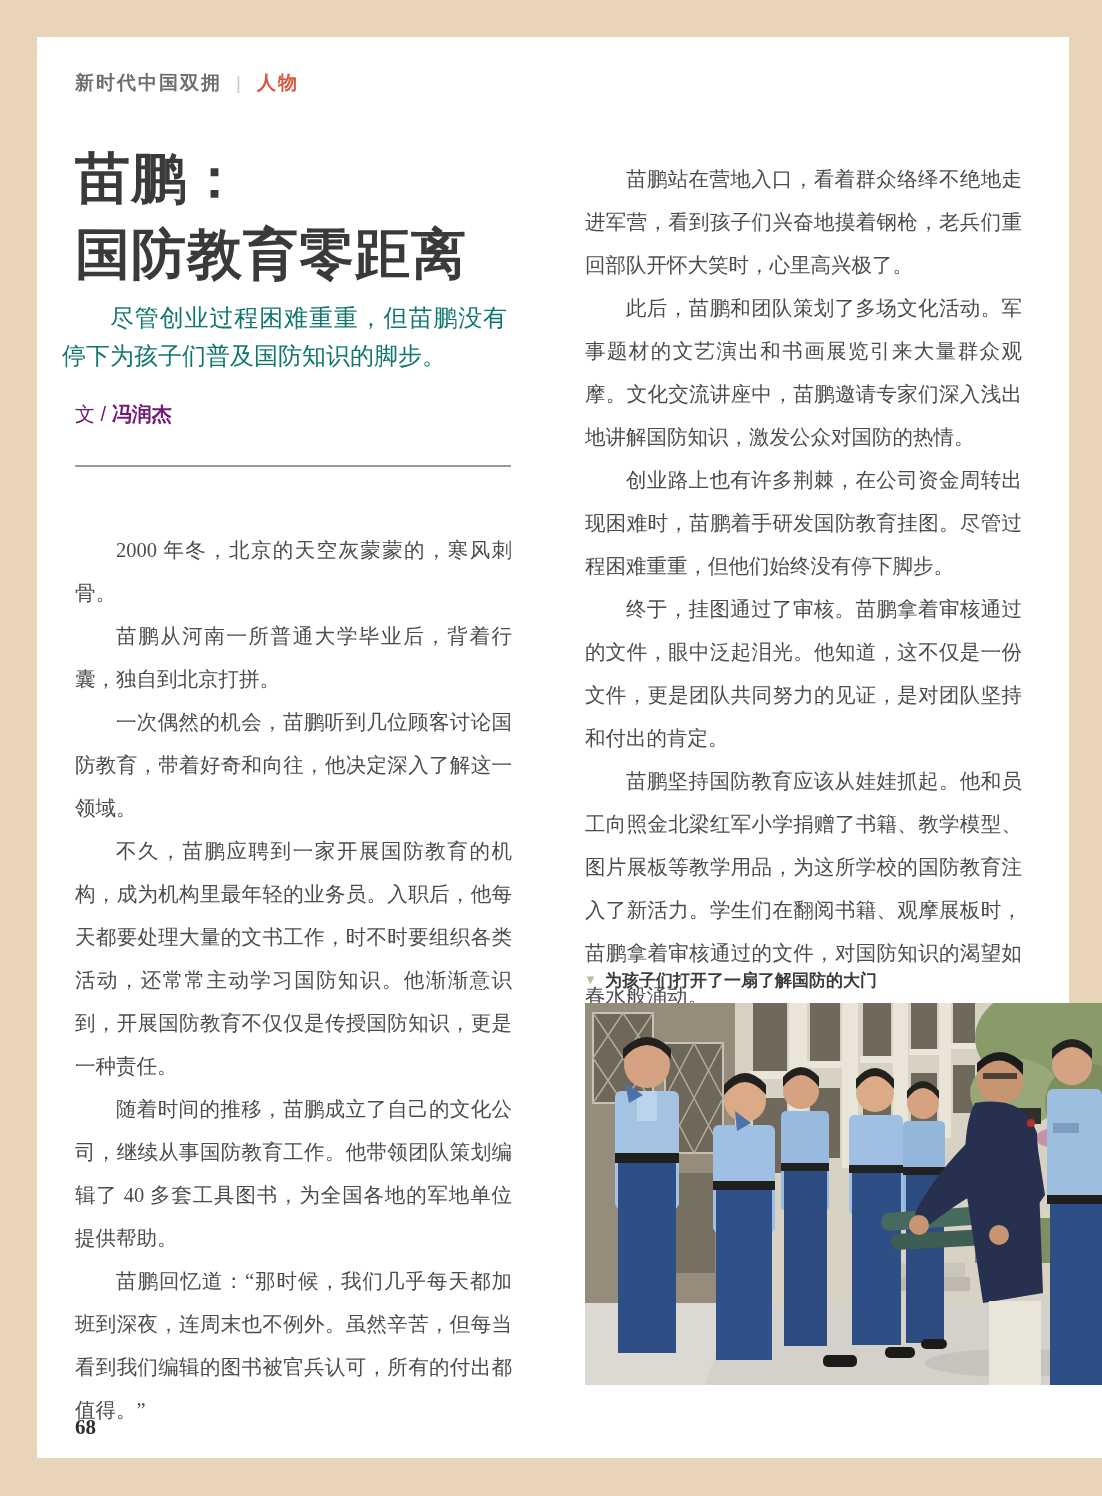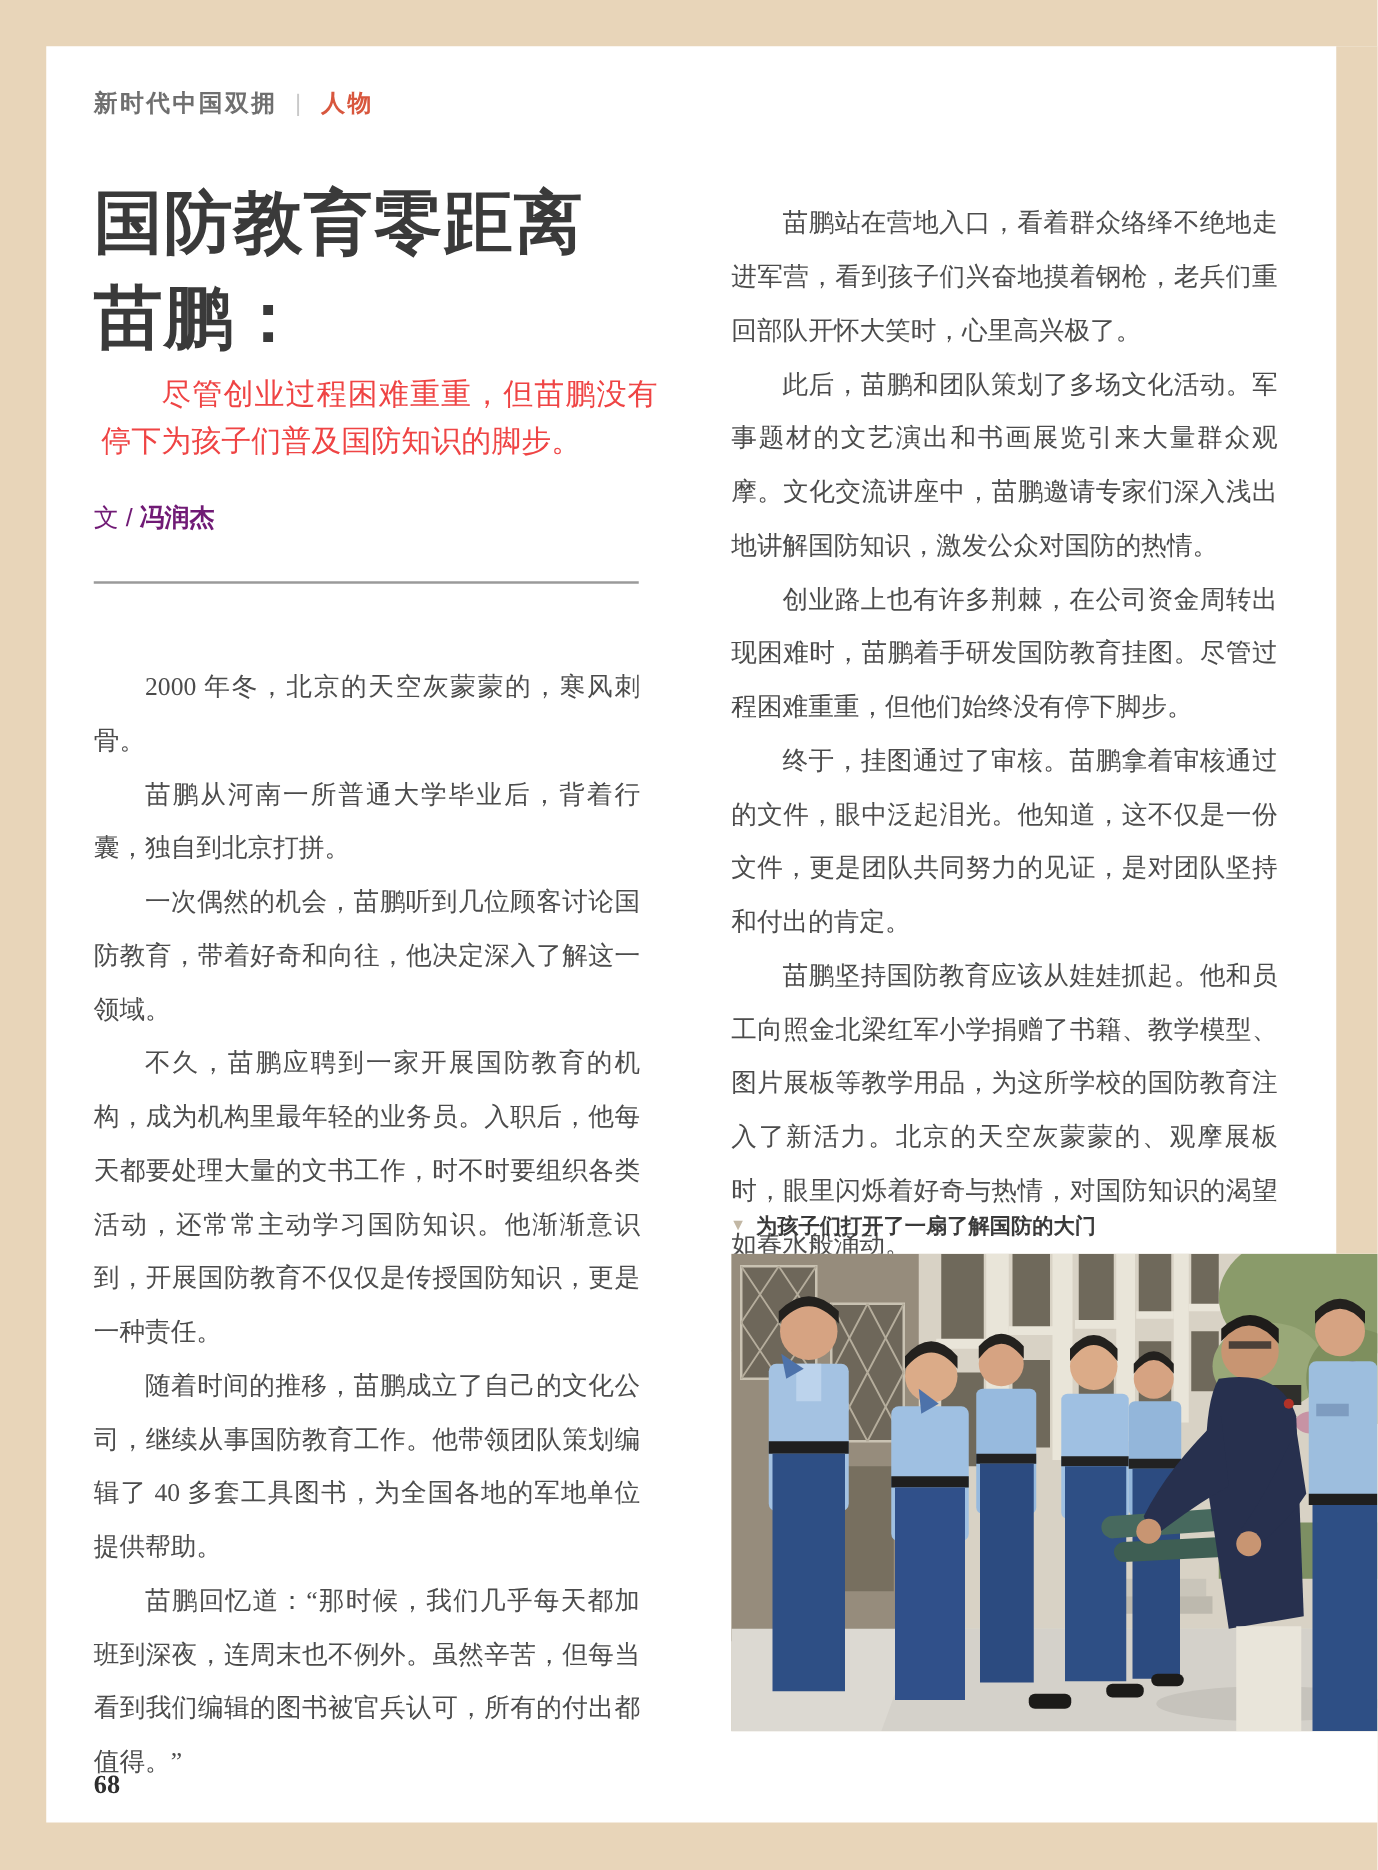--- a/index.html
+++ b/index.html
@@ -23,23 +23,23 @@
     font-size:19px;color:#6f6f6f;letter-spacing:2px;font-weight:bold;margin-top:23px;
   }
   .header .divider{color:#c9c9c9;margin:0 14px;font-weight:normal;}
   .header .category{color:#d8573e;}
   .title{
     position:absolute;left:38px;top:104px;width:470px;
     font-size:55px;line-height:76px;font-weight:bold;color:#3a3a3a;
     letter-spacing:1px;
   }
   .deck{
-    position:absolute;left:44px;top:262px;width:445px;
-    font-size:24px;line-height:38px;color:#ef4444;
-    text-indent:2em;text-align:justify;font-family:Liberation Mono, monospace;
+    position:absolute;left:25px;top:262px;width:445px;
+    font-size:24px;line-height:38px;color:#0f766e;
+    text-indent:2em;text-align:justify;
   }
   .byline{
     position:absolute;left:38px;top:364px;
     font-family:"Liberation Sans","DejaVu Sans",sans-serif;
     font-size:20px;color:#701a75;
   }
   .byline b{font-weight:bold;}
   .rule{
     position:absolute;left:38px;top:428px;width:436px;height:2px;
     background:#9a9a9a;
@@ -79,22 +79,22 @@
 </head>
 <body>
 
 <div class="content">
 
   <div class="header">
     <span>新时代中国双拥</span><span class="divider">|</span><span class="category">人物</span>
   </div>
 
   <div class="title">
+    <div>苗鹏：</div>
     <div>国防教育零距离</div>
-    <div>苗鹏：</div>
   </div>
 
   <div class="deck">尽管创业过程困难重重，但苗鹏没有停下为孩子们普及国防知识的脚步。</div>
 
   <div class="byline">
     <span>文 / </span><b>冯润杰</b>
   </div>
 
   <div class="rule"></div>
 
@@ -106,21 +106,21 @@
     <p>随着时间的推移，苗鹏成立了自己的文化公司，继续从事国防教育工作。他带领团队策划编辑了 40 多套工具图书，为全国各地的军地单位提供帮助。</p>
     <p>苗鹏回忆道：“那时候，我们几乎每天都加班到深夜，连周末也不例外。虽然辛苦，但每当看到我们编辑的图书被官兵认可，所有的付出都值得。”</p>
 
   </div>
 
   <div class="col col-right">
     <p>苗鹏站在营地入口，看着群众络绎不绝地走进军营，看到孩子们兴奋地摸着钢枪，老兵们重回部队开怀大笑时，心里高兴极了。</p>
     <p>此后，苗鹏和团队策划了多场文化活动。军事题材的文艺演出和书画展览引来大量群众观摩。文化交流讲座中，苗鹏邀请专家们深入浅出地讲解国防知识，激发公众对国防的热情。</p>
     <p>创业路上也有许多荆棘，在公司资金周转出现困难时，苗鹏着手研发国防教育挂图。尽管过程困难重重，但他们始终没有停下脚步。</p>
     <p>终于，挂图通过了审核。苗鹏拿着审核通过的文件，眼中泛起泪光。他知道，这不仅是一份文件，更是团队共同努力的见证，是对团队坚持和付出的肯定。</p>
-    <p>苗鹏坚持国防教育应该从娃娃抓起。他和员工向照金北梁红军小学捐赠了书籍、教学模型、图片展板等教学用品，为这所学校的国防教育注入了新活力。北京的天空灰蒙蒙的、观摩展板时，眼里闪烁着好奇与热情，对国防知识的渴望如春水般涌动。</p>
+    <p>苗鹏坚持国防教育应该从娃娃抓起。他和员工向照金北梁红军小学捐赠了书籍、教学模型、图片展板等教学用品，为这所学校的国防教育注入了新活力。学生们在翻阅书籍、观摩展板时，苗鹏拿着审核通过的文件，对国防知识的渴望如春水般涌动。</p>
     <p>同样的温暖，也送到了陕西省铜川市的一所偏远山区小学。苗鹏带领员工伸出援助之手，为山区孩子们捐赠丰富的国防教育读物。</p>
     <p><span>这些捐赠是物质上的支持，更是精神上的激励。苗鹏用行动践行使命，为孩子们打开了一扇了解国防的大门。</span><span class="endmark">N</span></p>
   </div>
 
   <div class="caption">
     <span class="marker">▼</span><span>为孩子们打开了一扇了解国防的大门</span>
   </div>
 
   <div class="photo">
     <svg width="517" height="382" viewBox="0 0 517 382" xmlns="http://www.w3.org/2000/svg">

